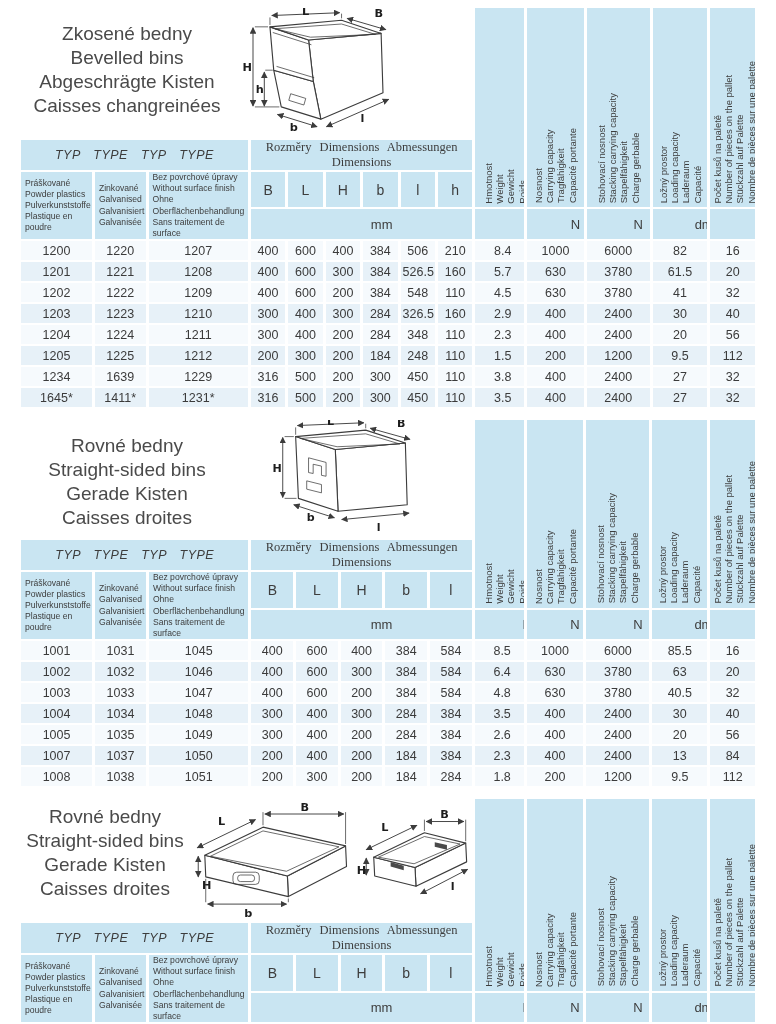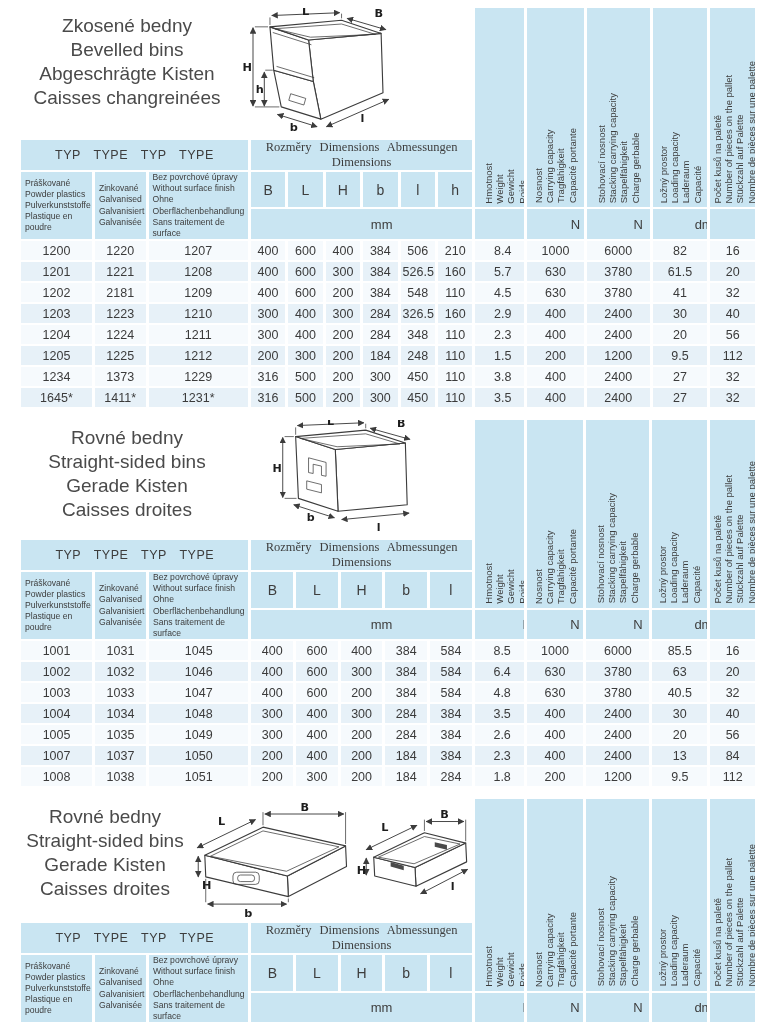--- a/index.html
+++ b/index.html
@@ -32,41 +32,41 @@
   .s3 .topcell { height:122px; }
   .topwrap { display:flex; align-items:flex-start; }
   .sec-title {
     white-space:pre-line;
     font-size:19px;
     line-height:1.26;
     color:#4a4a4a;
     padding:6px 0 0 0;
     flex:0 0 auto;
   }
-  .s1 .sec-title, .s2 .sec-title { width:212px; }
+  .s1 .sec-title, .s2 .sec-title { width:212px;margin-top:8px; }
   .s3 .sec-title { width:168px; }
   svg.draw { flex:0 0 auto; display:block; }
 
   th.rot { vertical-align:bottom; }
   th.rot > div {
     writing-mode:vertical-rl;
     transform:rotate(180deg);
     white-space:pre-line;
     font-size:9.5px;
     line-height:1.18;
     text-align:left;
     color:#3d3d3d;
     margin:0 auto 4px auto;
   }
   .gap { border-left:6px solid transparent; }
   .t1 tbody td:nth-child(10) { border-left:6px solid transparent; }
   .t23 tbody td:nth-child(9) { border-left:6px solid transparent; }
 
   tr.hdr1 th { height:21px; font-size:12.5px; }
-  .typh { word-spacing:9px; letter-spacing:0.5px; }
+  .typh { word-spacing:9px; letter-spacing:0.5px;font-style:italic; }
   .dimh { word-spacing:5px; font-size:11px;font-family:Liberation Serif, serif; }
   th.sub {
     white-space:pre-line;
     font-size:8.6px;
     line-height:1.3;
     text-align:left;
     padding-left:4px;
     vertical-align:middle;
   }
   tr.hdr2 th.dimletter { height:24px; font-size:14px; }
@@ -243,21 +243,21 @@
           <td>526.5</td>
           <td>160</td>
           <td>5.7</td>
           <td>630</td>
           <td>3780</td>
           <td>61.5</td>
           <td>20</td>
         </tr>
         <tr>
           <td>1202</td>
-          <td>2181</td>
+          <td>1222</td>
           <td>1209</td>
           <td>400</td>
           <td>600</td>
           <td>200</td>
           <td>384</td>
           <td>548</td>
           <td>110</td>
           <td>4.5</td>
           <td>630</td>
           <td>3780</td>
@@ -307,21 +307,21 @@
           <td>248</td>
           <td>110</td>
           <td>1.5</td>
           <td>200</td>
           <td>1200</td>
           <td>9.5</td>
           <td>112</td>
         </tr>
         <tr>
           <td>1234</td>
-          <td>1373</td>
+          <td>1639</td>
           <td>1229</td>
           <td>316</td>
           <td>500</td>
           <td>200</td>
           <td>300</td>
           <td>450</td>
           <td>110</td>
           <td>3.8</td>
           <td>400</td>
           <td>2400</td>

